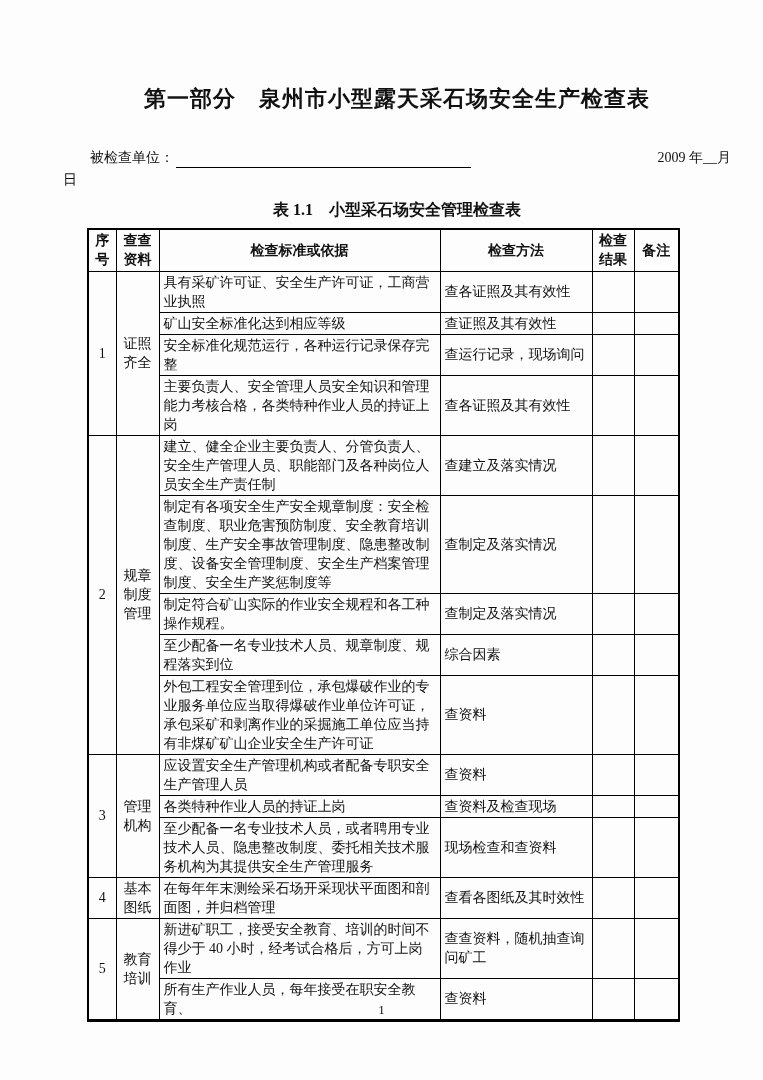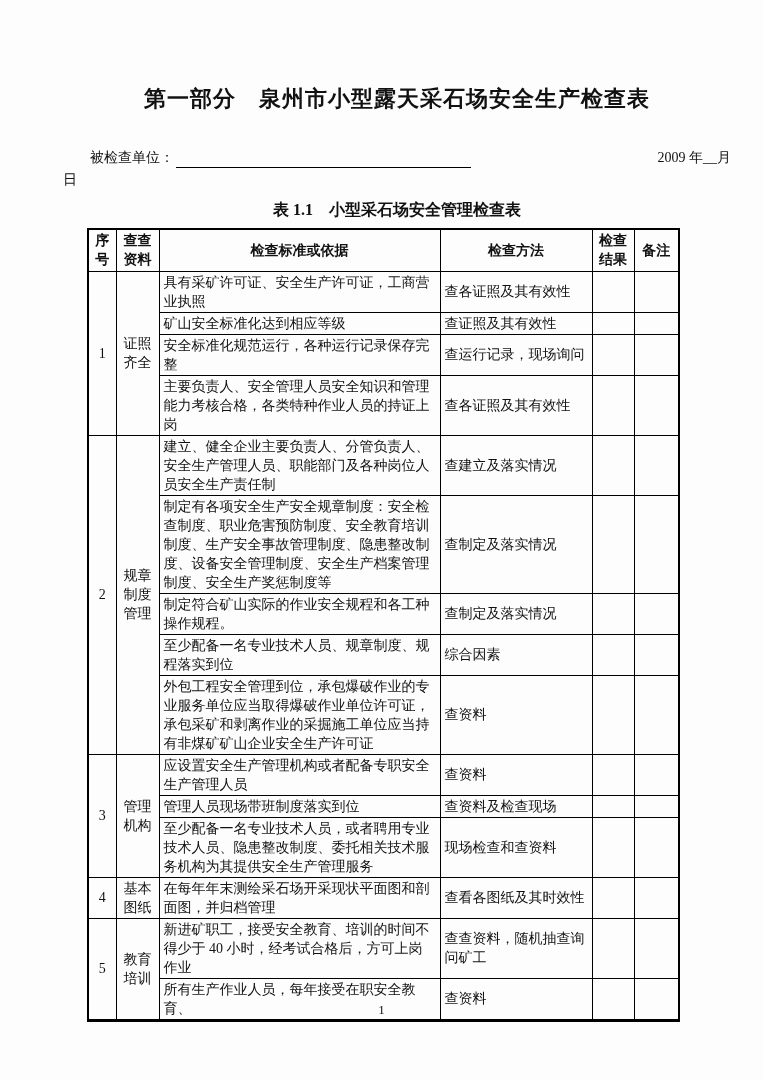--- a/index.html
+++ b/index.html
@@ -169,21 +169,21 @@
         </tr>
         <tr>
           <td class="c-no" rowspan="3">3</td>
           <td class="c-cat" rowspan="3">管理机构</td>
           <td class="c-std">应设置安全生产管理机构或者配备专职安全生产管理人员</td>
           <td class="c-method">查资料</td>
           <td class="c-result"></td>
           <td class="c-remark"></td>
         </tr>
         <tr>
-          <td class="c-std">管理人员现场带班制度落实到位</td>
+          <td class="c-std">各类特种作业人员的持证上岗</td>
           <td class="c-method">查资料及检查现场</td>
           <td class="c-result"></td>
           <td class="c-remark"></td>
         </tr>
         <tr>
           <td class="c-std">至少配备一名专业技术人员，或者聘用专业技术人员、隐患整改制度、委托相关技术服务机构为其提供安全生产管理服务</td>
           <td class="c-method">现场检查和查资料</td>
           <td class="c-result"></td>
           <td class="c-remark"></td>
         </tr>

